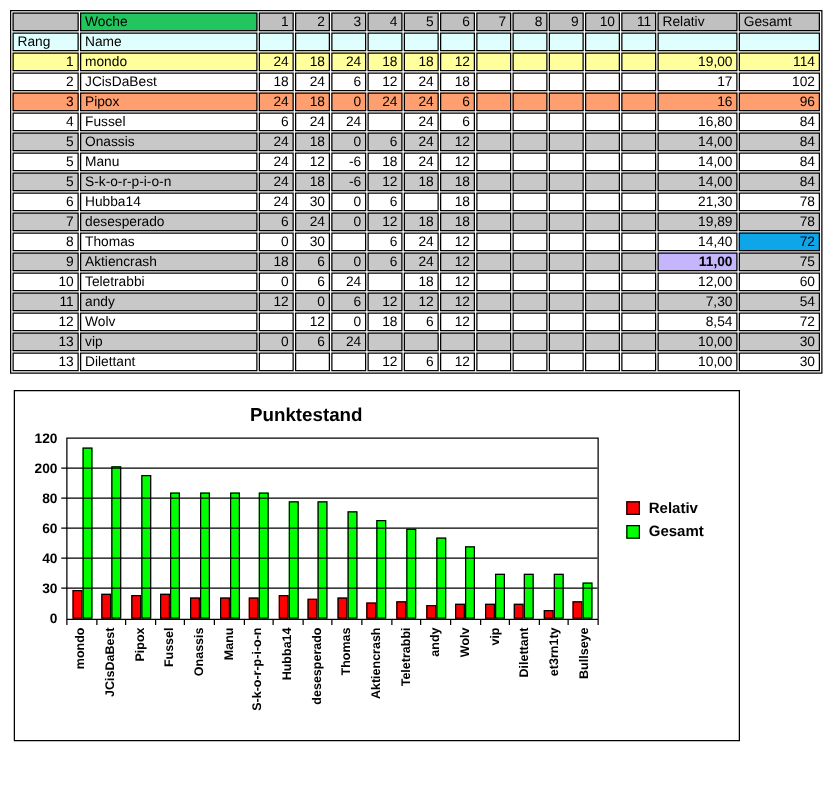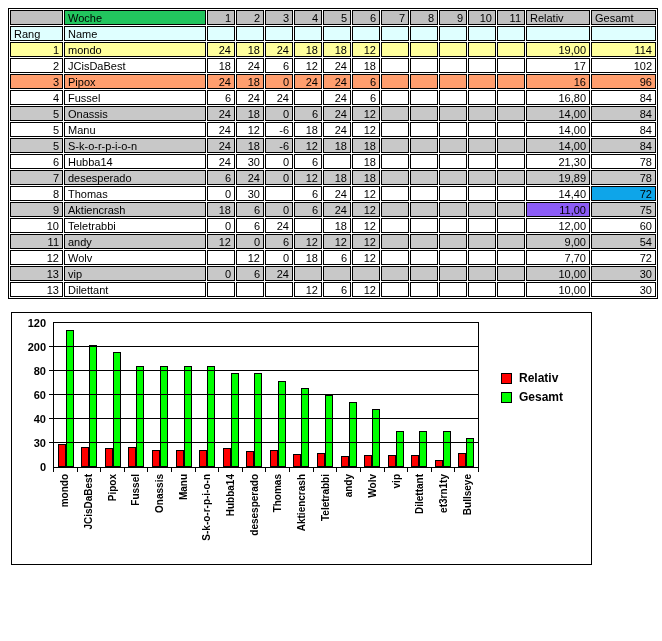--- a/index.html
+++ b/index.html
@@ -280,21 +280,21 @@
           <td class="num" style="background: rgb(200, 200, 200);">6</td>
           <td class="num" style="background: rgb(200, 200, 200);">0</td>
           <td class="num" style="background: rgb(200, 200, 200);">6</td>
           <td class="num" style="background: rgb(200, 200, 200);">24</td>
           <td class="num" style="background: rgb(200, 200, 200);">12</td>
           <td class="num" style="background: rgb(200, 200, 200);"></td>
           <td class="num" style="background: rgb(200, 200, 200);"></td>
           <td class="num" style="background: rgb(200, 200, 200);"></td>
           <td class="num" style="background: rgb(200, 200, 200);"></td>
           <td class="num" style="background: rgb(200, 200, 200);"></td>
-          <td class="num" style="background: #8b5cf6;">11,00</td>
+          <td class="num" style="background: #c4b5fd; font-weight: bold;">11,00</td>
           <td class="num" style="background: rgb(200, 200, 200);">75</td>
         </tr>
         <tr>
           <td class="num" style="background: rgb(255, 255, 255);">10</td>
           <td class="txt" style="background: rgb(255, 255, 255);">Teletrabbi</td>
           <td class="num" style="background: rgb(255, 255, 255);">0</td>
           <td class="num" style="background: rgb(255, 255, 255);">6</td>
           <td class="num" style="background: rgb(255, 255, 255);">24</td>
           <td class="num" style="background: rgb(255, 255, 255);"></td>
           <td class="num" style="background: rgb(255, 255, 255);">18</td>
@@ -314,38 +314,38 @@
           <td class="num" style="background: rgb(200, 200, 200);">0</td>
           <td class="num" style="background: rgb(200, 200, 200);">6</td>
           <td class="num" style="background: rgb(200, 200, 200);">12</td>
           <td class="num" style="background: rgb(200, 200, 200);">12</td>
           <td class="num" style="background: rgb(200, 200, 200);">12</td>
           <td class="num" style="background: rgb(200, 200, 200);"></td>
           <td class="num" style="background: rgb(200, 200, 200);"></td>
           <td class="num" style="background: rgb(200, 200, 200);"></td>
           <td class="num" style="background: rgb(200, 200, 200);"></td>
           <td class="num" style="background: rgb(200, 200, 200);"></td>
-          <td class="num" style="background: rgb(200, 200, 200);">9,00</td>
+          <td class="num" style="background: rgb(200, 200, 200);">7,30</td>
           <td class="num" style="background: rgb(200, 200, 200);">54</td>
         </tr>
         <tr>
           <td class="num" style="background: rgb(255, 255, 255);">12</td>
           <td class="txt" style="background: rgb(255, 255, 255);">Wolv</td>
           <td class="num" style="background: rgb(255, 255, 255);"></td>
           <td class="num" style="background: rgb(255, 255, 255);">12</td>
           <td class="num" style="background: rgb(255, 255, 255);">0</td>
           <td class="num" style="background: rgb(255, 255, 255);">18</td>
           <td class="num" style="background: rgb(255, 255, 255);">6</td>
           <td class="num" style="background: rgb(255, 255, 255);">12</td>
           <td class="num" style="background: rgb(255, 255, 255);"></td>
           <td class="num" style="background: rgb(255, 255, 255);"></td>
           <td class="num" style="background: rgb(255, 255, 255);"></td>
           <td class="num" style="background: rgb(255, 255, 255);"></td>
           <td class="num" style="background: rgb(255, 255, 255);"></td>
-          <td class="num" style="background: rgb(255, 255, 255);">7,70</td>
+          <td class="num" style="background: rgb(255, 255, 255);">8,54</td>
           <td class="num" style="background: rgb(255, 255, 255);">72</td>
         </tr>
         <tr>
           <td class="num" style="background: rgb(200, 200, 200);">13</td>
           <td class="txt" style="background: rgb(200, 200, 200);">vip</td>
           <td class="num" style="background: rgb(200, 200, 200);">0</td>
           <td class="num" style="background: rgb(200, 200, 200);">6</td>
           <td class="num" style="background: rgb(200, 200, 200);">24</td>
           <td class="num" style="background: rgb(200, 200, 200);"></td>
           <td class="num" style="background: rgb(200, 200, 200);"></td>
@@ -372,20 +372,21 @@
           <td class="num" style="background: rgb(255, 255, 255);"></td>
           <td class="num" style="background: rgb(255, 255, 255);"></td>
           <td class="num" style="background: rgb(255, 255, 255);"></td>
           <td class="num" style="background: rgb(255, 255, 255);">10,00</td>
           <td class="num" style="background: rgb(255, 255, 255);">30</td>
         </tr>
       </tbody>
   </table>
 
   <div class="chart-box">
+    <div class="chart-title">Punktestand</div>
     <div class="chart-body">
       <div class="y-axis">
           <div class="ylab" style="top: 139px;">0</div>
           <div class="ylab" style="top: 115px;">30</div>
           <div class="ylab" style="top: 91px;">40</div>
           <div class="ylab" style="top: 67px;">60</div>
           <div class="ylab" style="top: 43px;">80</div>
           <div class="ylab" style="top: 19px;">200</div>
           <div class="ylab" style="top: -5px;">120</div>
         </div>

